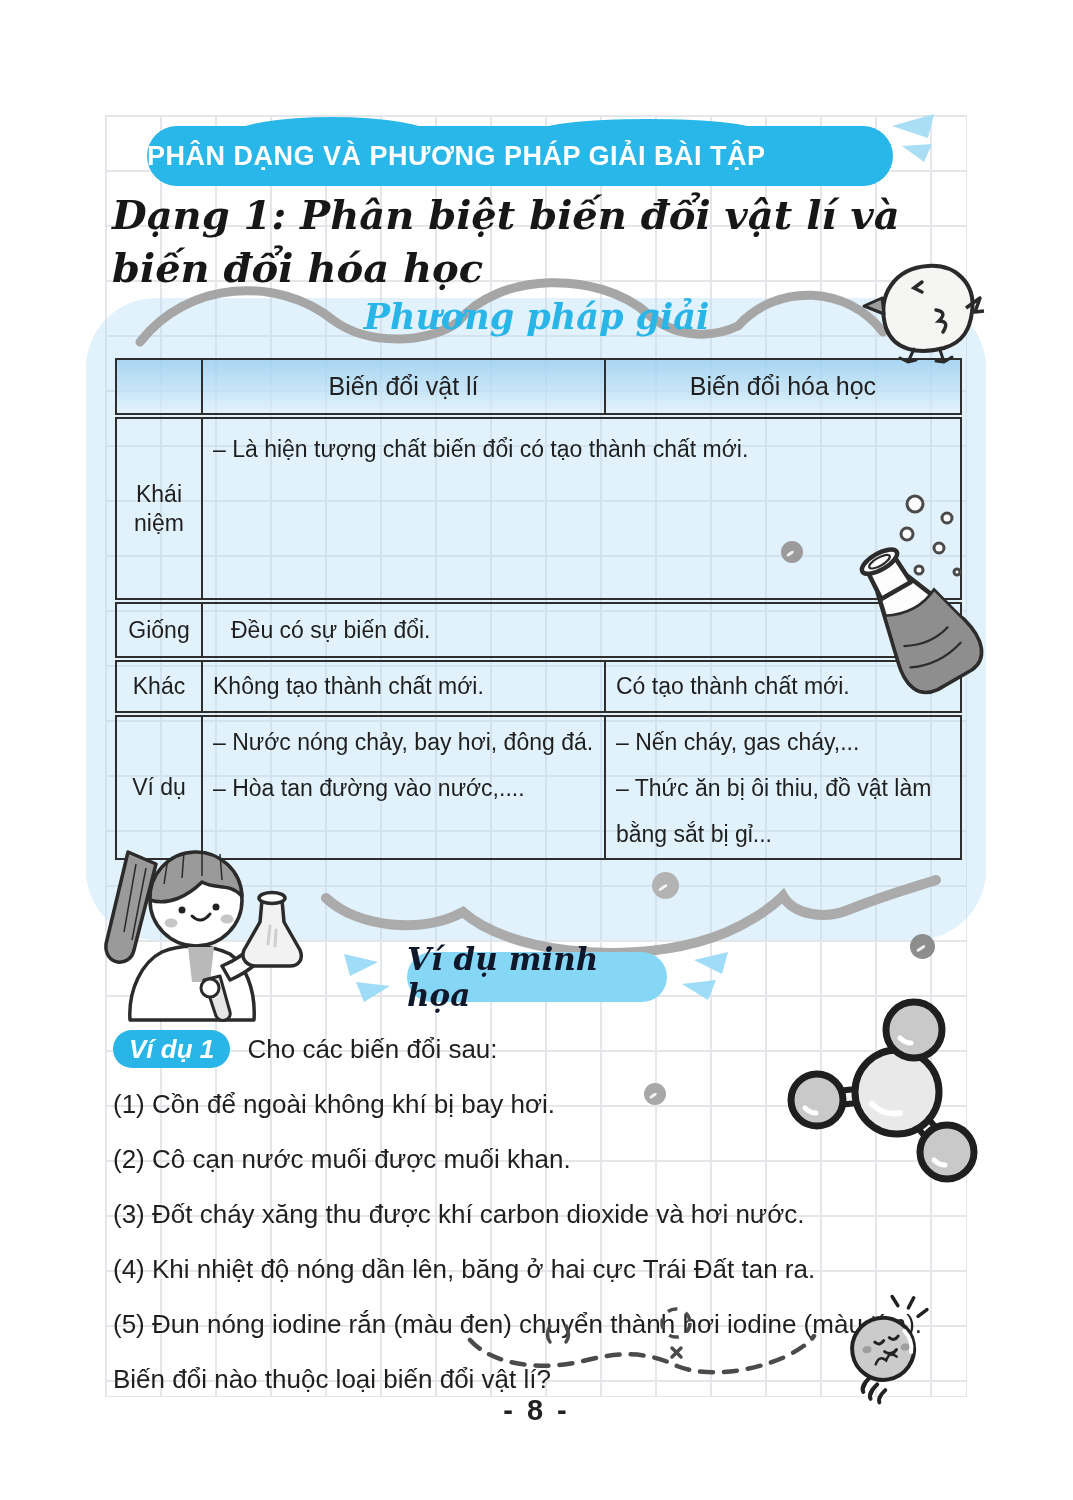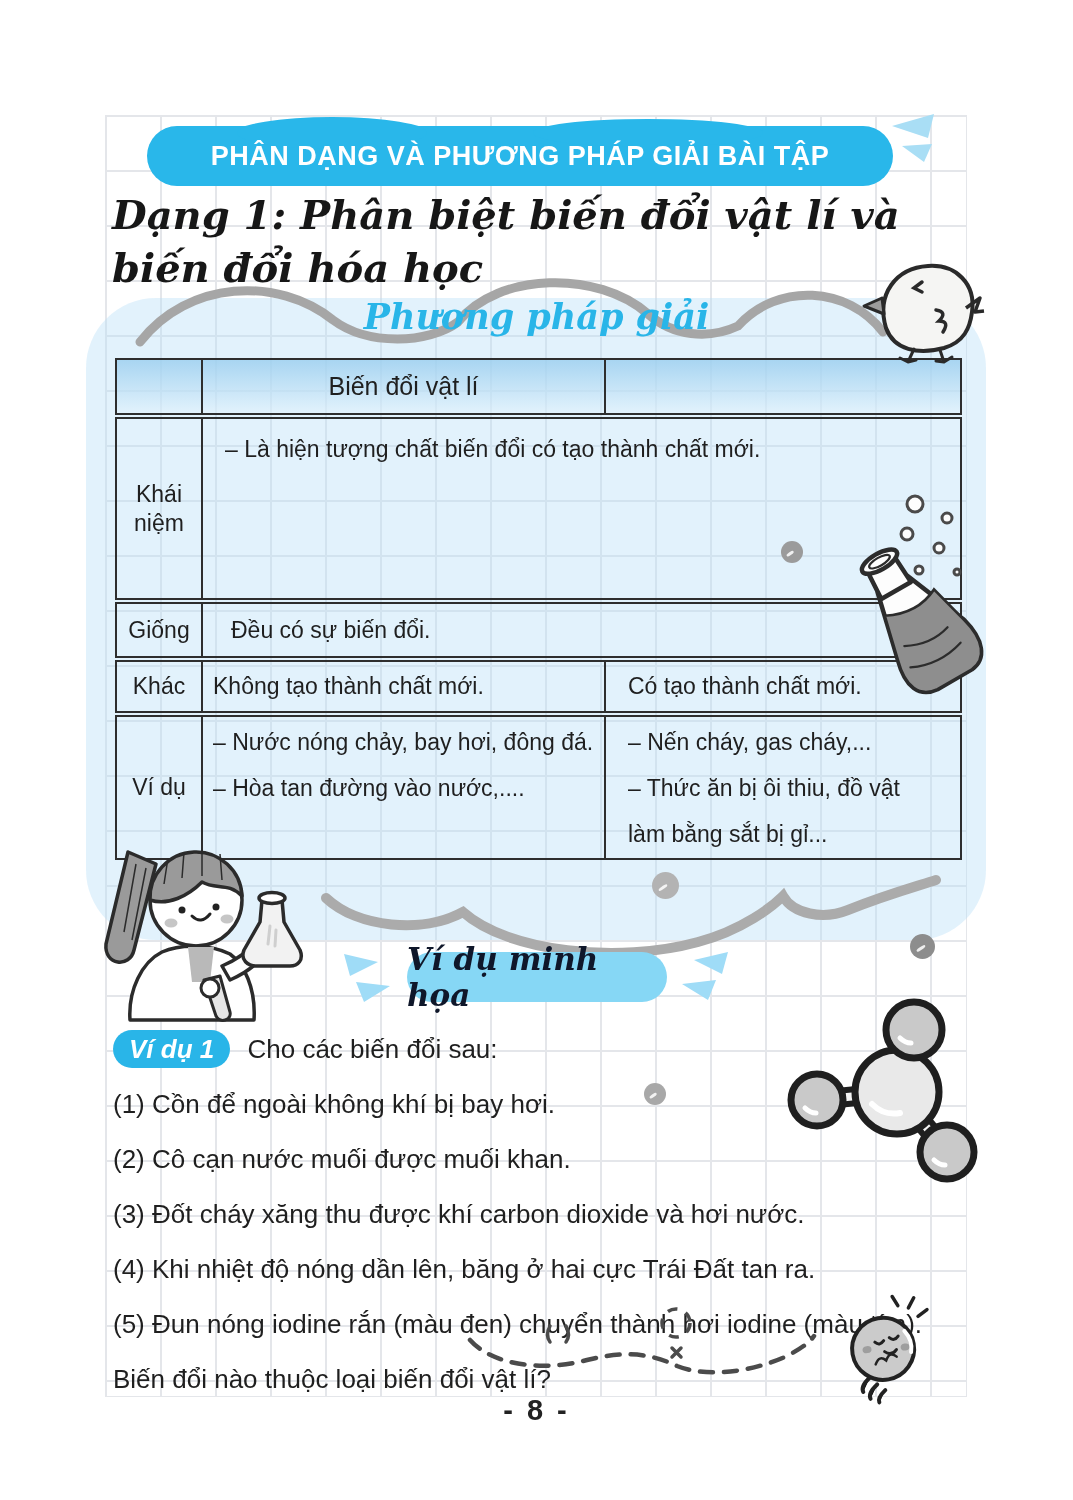--- a/index.html
+++ b/index.html
@@ -7,42 +7,42 @@
         font-family:"Liberation Sans","DejaVu Sans",sans-serif;color:#1f1f1f;}
   
   .grid{position:absolute;left:105px;top:115px;width:861px;height:1281px;
     background-image:linear-gradient(to right,#e4e6ea 1.5px,transparent 1.5px),
                      linear-gradient(to bottom,#e4e6ea 1.5px,transparent 1.5px);
     background-size:55px 55px;border-right:1.5px solid #e4e6ea;border-bottom:1.5px solid #e4e6ea;}
   .blob{position:absolute;left:86px;top:298px;width:900px;height:642px;border-radius:70px;
         background:rgba(182,223,247,0.40);}
   
   .banner{position:absolute;left:147px;top:126px;width:746px;height:60px;background:#29b7ea;
-          border-radius:30px;display:flex;align-items:center;justify-content:center;}
+          border-radius:30px;display:flex;align-items:center;justify-content:flex-start;}
   .banner::before{content:"";position:absolute;left:90px;top:-9px;width:190px;height:32px;
           background:#29b7ea;border-radius:50%;}
   .banner::after{content:"";position:absolute;right:130px;top:-7px;width:230px;height:28px;
           background:#29b7ea;border-radius:50%;}
   .banner span{position:relative;z-index:2;color:#fff;font-weight:bold;font-size:27px;letter-spacing:.5px;}
   .heading{position:absolute;left:112px;top:188px;width:868px;font-family:"DejaVu Serif",serif;
           font-style:italic;font-weight:bold;font-size:40px;line-height:53px;color:#171717;}
   .sec1-title{position:absolute;left:0;top:296px;width:1073px;text-align:center;color:#29b5e8;
           font-family:"DejaVu Serif",serif;font-style:italic;font-weight:bold;font-size:35px;}
   
   .tbl{position:absolute;left:115px;top:358px;width:847px;height:502px;font-size:23px;}
   .trow{position:absolute;left:0;width:847px;display:flex;border:2.5px solid #2e2e2e;box-sizing:border-box;}
   .thead{top:0;height:57px;background:linear-gradient(180deg,rgba(154,206,239,.8),rgba(226,242,252,.5));}
   .r1{top:59px;height:183px;}
   .r2{top:244px;height:56px;}
   .r3{top:302px;height:53px;justify-content:flex-end;}
   .r4{top:357px;height:145px;}
   .tl{width:84px;border-right:2.5px solid #2e2e2e;display:flex;align-items:center;justify-content:center;
       text-align:center;line-height:29px;flex-shrink:0;}
   .tm{width:403px;border-right:2.5px solid #2e2e2e;padding:6px 10px;box-sizing:border-box;}
-  .trt{flex:1;padding:6px 22px;box-sizing:border-box;}
+  .trt{flex:1;padding:6px 10px;box-sizing:border-box;}
   .thead .tm,.thead .trt{display:flex;align-items:center;justify-content:center;padding:8px;font-size:25px;}
   .r1 .tm{line-height:45px;text-align:justify;padding-top:8px;}
   .r1 .trt{line-height:45px;padding-top:8px;}
   .vcent{display:flex;align-items:center;}
   .r2 .tspan{flex:1;display:flex;align-items:center;padding:0 28px;}
   .r4 .tm,.r4 .trt{line-height:46px;padding-top:2px;}
   
   .pill{position:absolute;left:407px;top:952px;width:260px;height:50px;border-radius:25px;background:#86d7f5;
         display:flex;align-items:center;justify-content:center;}
   .pill span{font-family:"DejaVu Serif",serif;font-style:italic;font-weight:bold;font-size:31px;color:#0f172a;}
@@ -80,20 +80,21 @@
   </svg>
 
   <div class="heading">Dạng 1: Phân biệt biến đổi vật lí và biến đổi hóa học</div>
 
   <div class="sec1-title">Phương pháp giải</div>
 
   <div class="tbl">
     <div class="trow thead">
       <div class="tl"></div>
       <div class="tm">Biến đổi vật lí</div>
+      <div class="trt">Biến đổi hóa học</div>
     </div>
     <div class="trow r1">
       <div class="tl">Khái niệm</div>
       <div class="trt">– Là hiện tượng chất biến đổi có tạo thành chất mới.</div>
     </div>
     <div class="trow r2">
       <div class="tl">Giống</div>
       <div class="tspan">Đều có sự biến đổi.</div>
     </div>
     <div class="trow r3">

